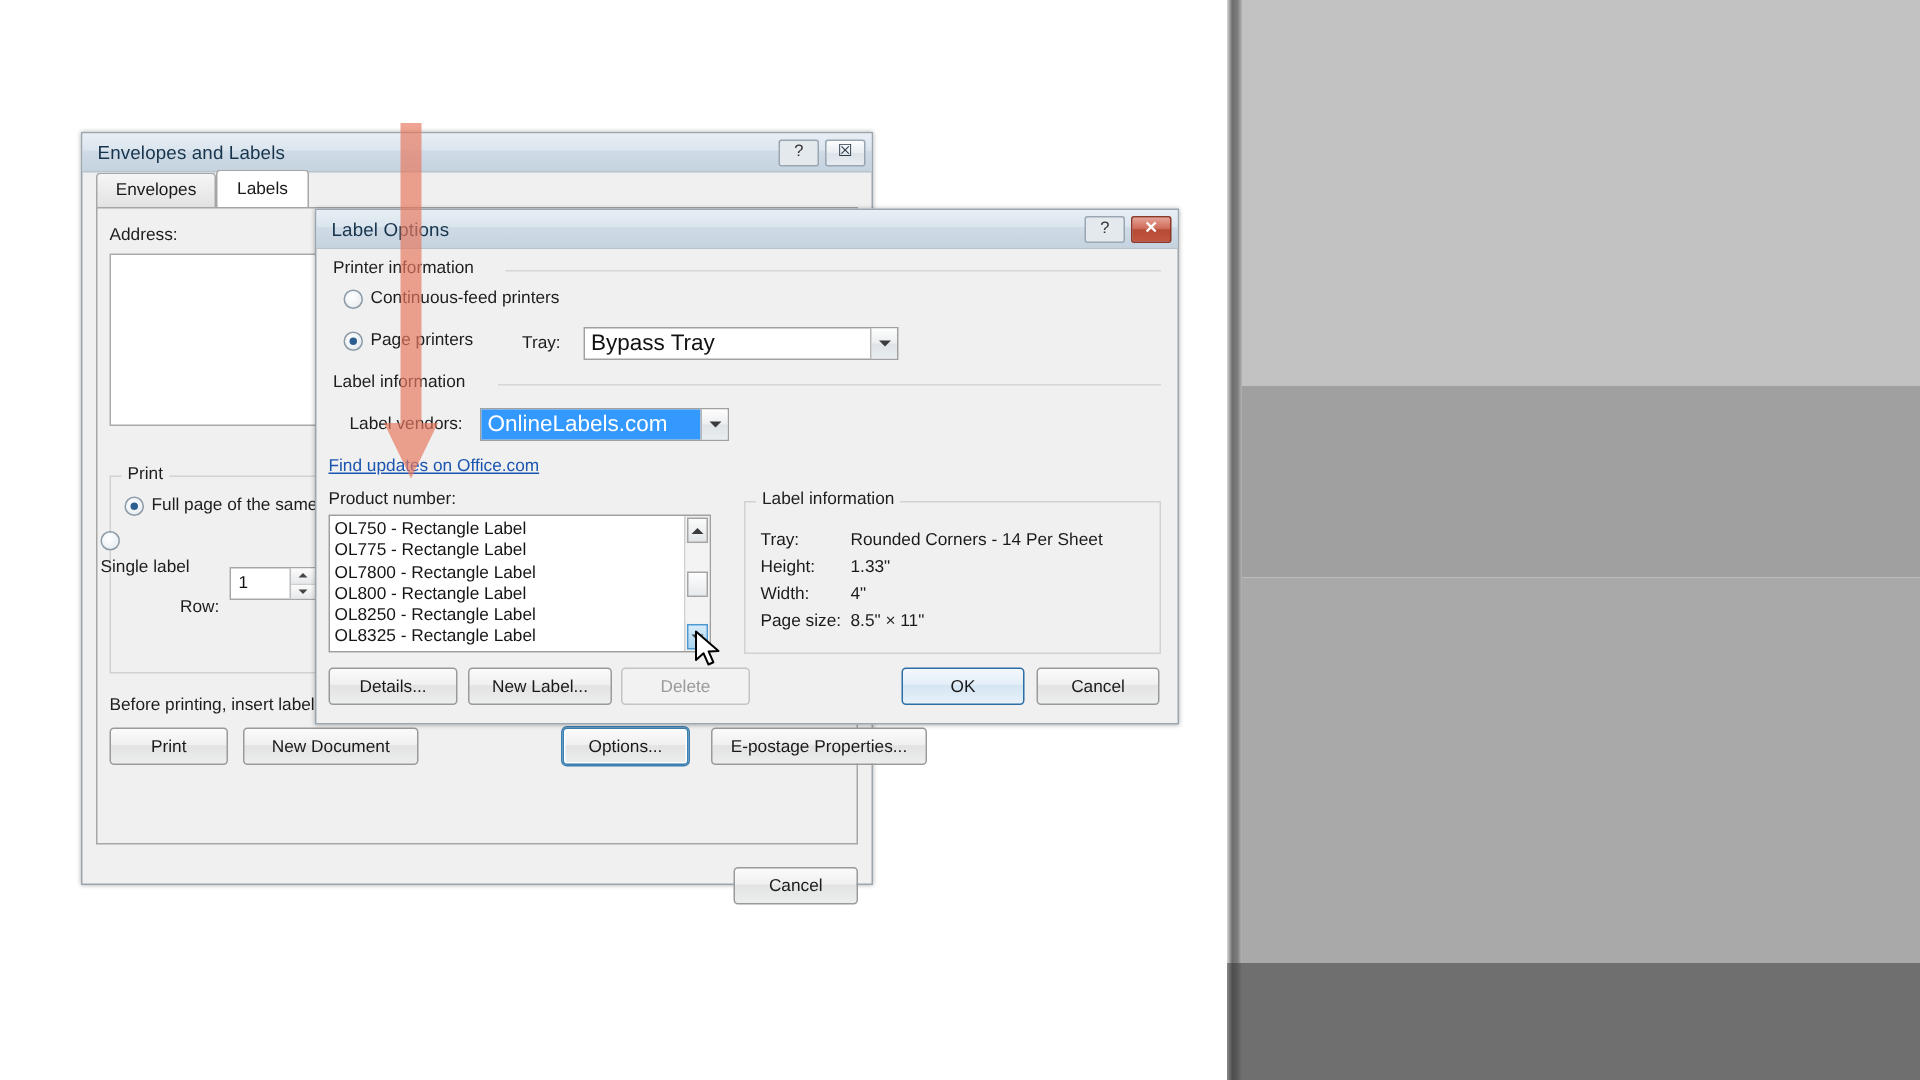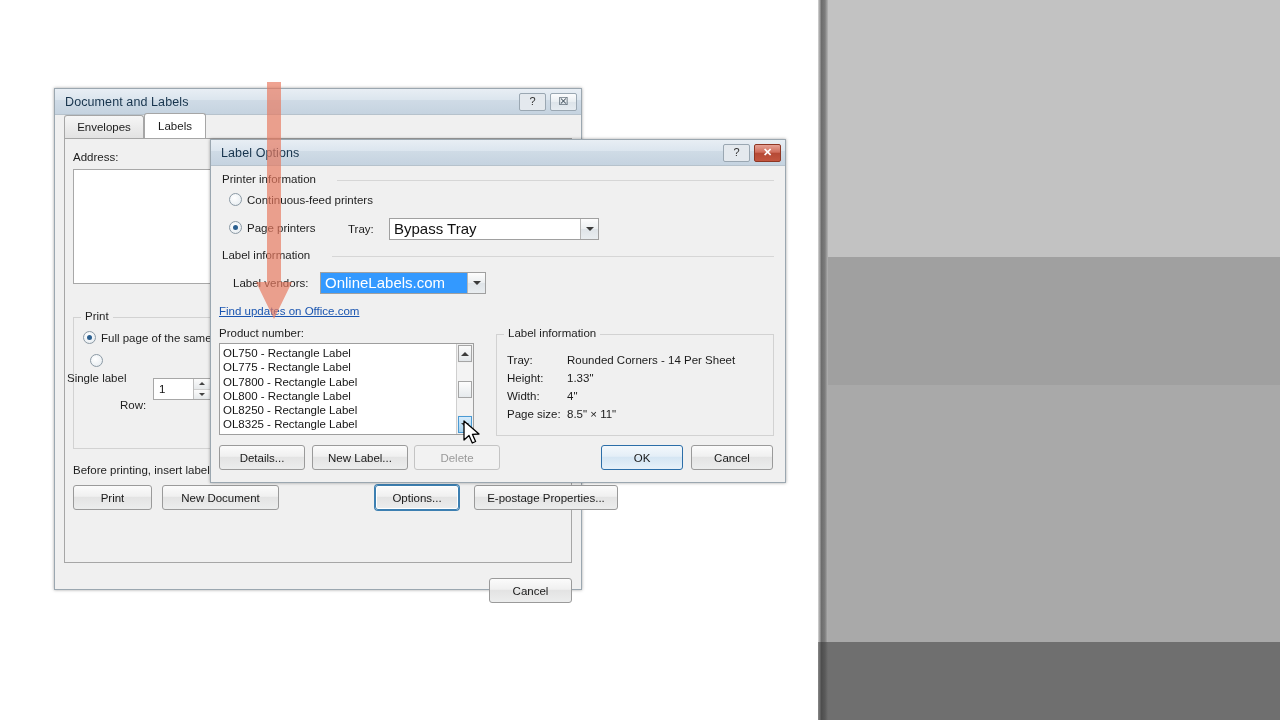--- a/index.html
+++ b/index.html
@@ -70,21 +70,21 @@
   .grp-line {
     position: absolute; height: 1px; background: #d6d6d6;
   }
   .sec-label {
     position: absolute; font-size: 11.5px; color: #1e1e1e; white-space: nowrap;
   }
 
   .lbl { position: absolute; font-size: 11.5px; color: #1d1d1d; white-space: nowrap; }
 
   
-  .radio { position: absolute; display: flex; align-items: center; gap: 5px; }
+  .radio { position: absolute; display: flex; gap: 5px; }
   .radio .dot {
     width: 13px; height: 13px; border-radius: 50%;
     border: 1px solid #8c9aa5;
     background: radial-gradient(circle at 40% 35%, #ffffff 0%, #eef2f5 60%, #dfe6eb 100%);
     position: relative; flex: 0 0 auto;
   }
   .radio.on .dot::after {
     content: ""; position: absolute; left: 3px; top: 3px;
     width: 5px; height: 5px; border-radius: 50%;
     background: #2b5f8f;
@@ -214,21 +214,21 @@
   <div class="band band-b"></div>
   <div class="band band-c"></div>
   <div class="band band-d"></div>
   <div class="edge-white"></div>
   <div class="edge-dark"></div>
   <div class="edge-dark lower"></div>
 
   <div class="dialog" style="left:54px; top:88px; width:528px; height:502px;">
 
     <div class="titlebar">
-      <span class="title">Document and Labels</span>
+      <span class="title">Envelopes and Labels</span>
       <span class="tb-btns">
         <span class="tb-btn help-flat">?</span>
         <span class="tb-btn">☒</span>
       </span>
     </div>
 
     <div class="dlg-body" style="position:absolute; left:0; top:26px; width:526px; height:474px;">
 
       <div class="tab" style="left:9px; top:0px; width:80px;">
         <span>Envelopes</span>

